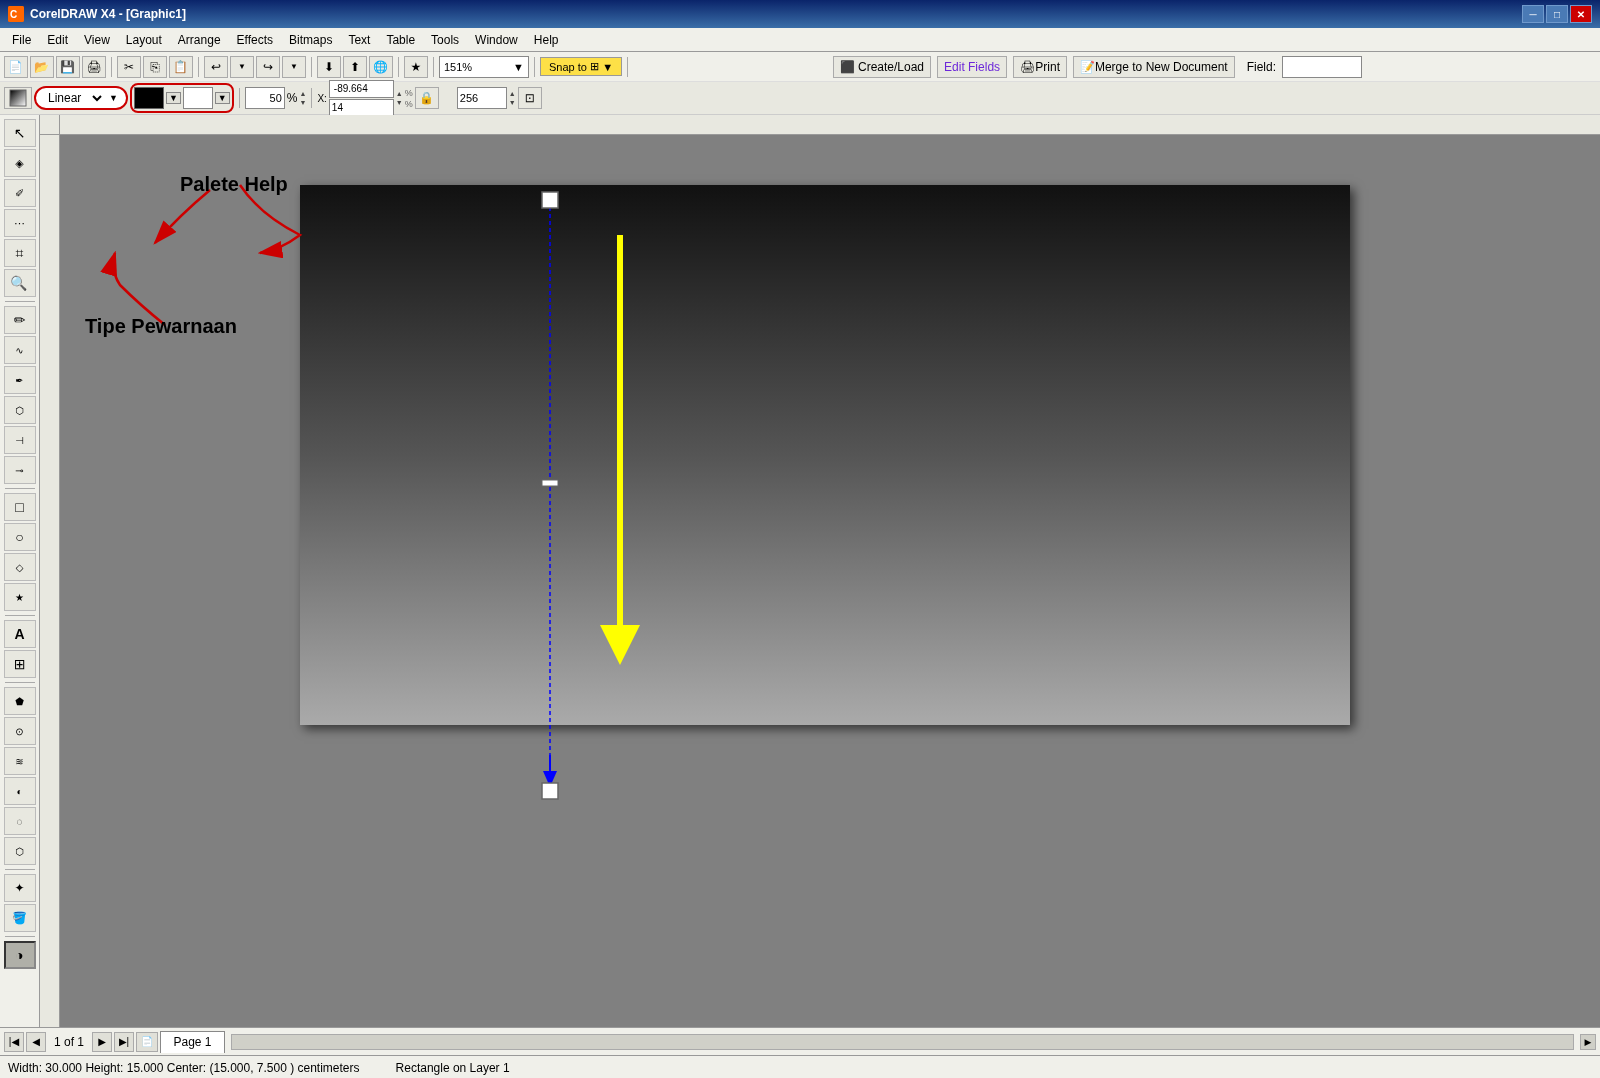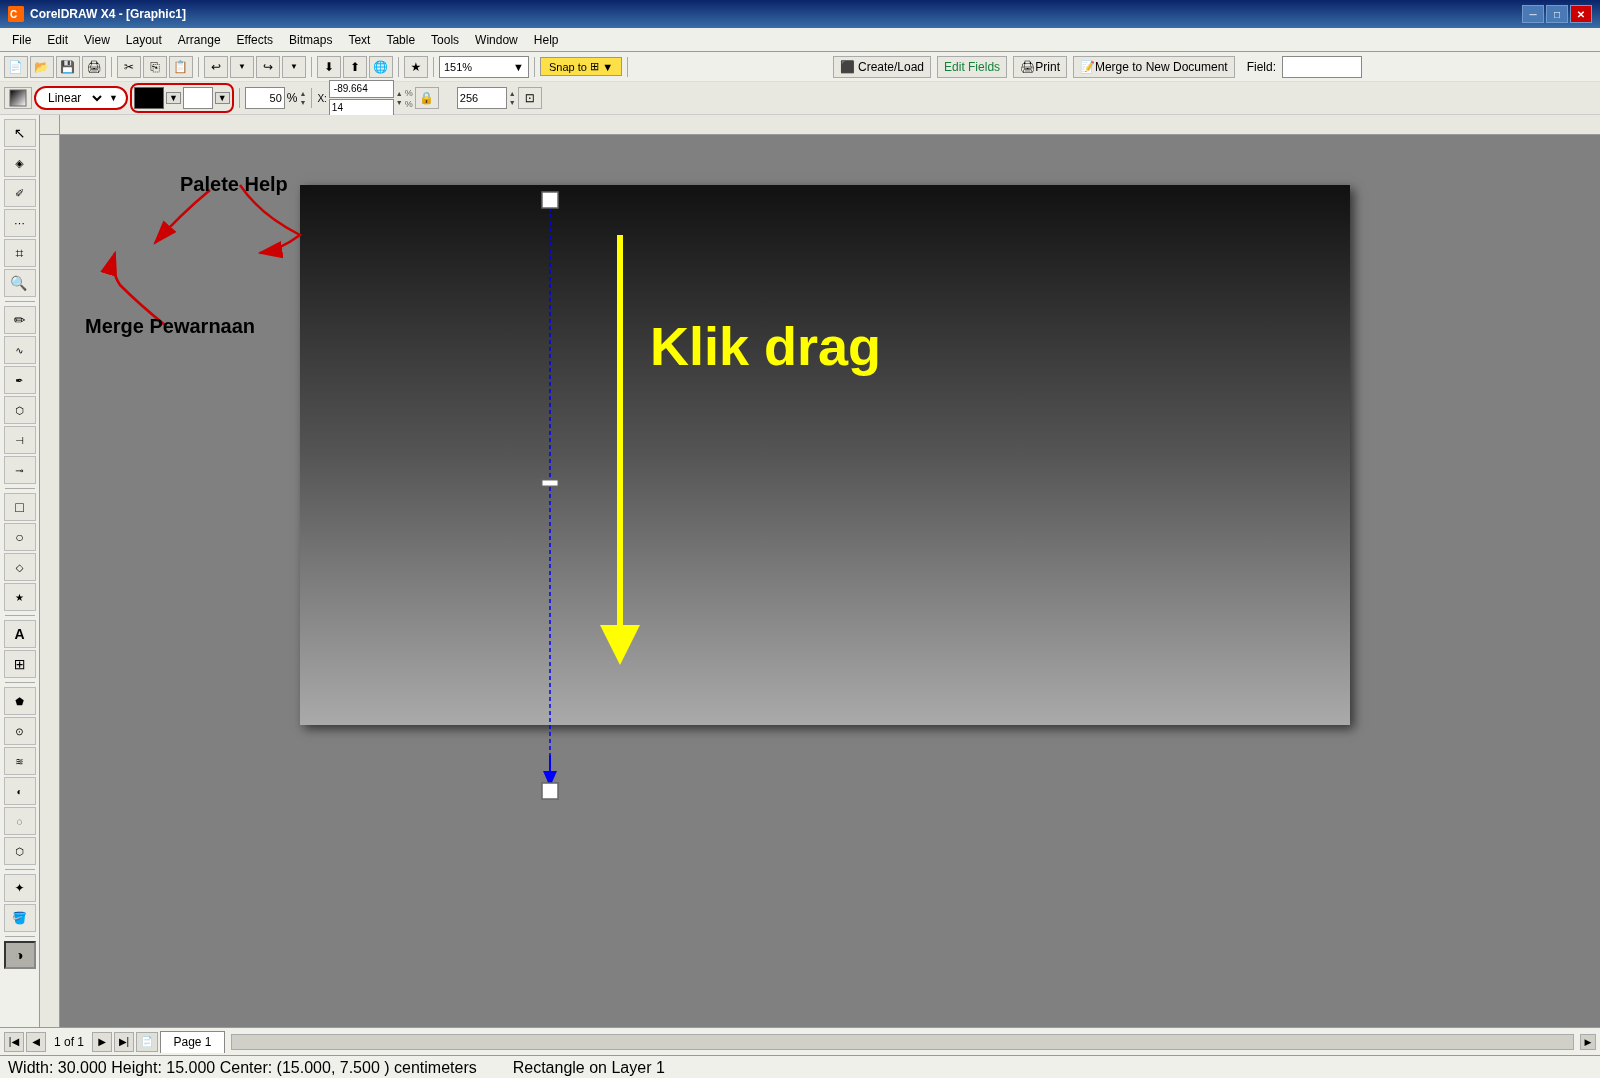--- a/index.html
+++ b/index.html
@@ -275,21 +275,21 @@
       <span>Snap to</span>
       <span>⊞</span>
       <span>▼</span>
     </div>
     <div class="tb-separator"></div>
     <div style="display:flex;align-items:center;gap:6px;margin-left:200px;">
       <div class="icon-btn" style="width:auto;padding:0 6px;">
         <span style="color:green;margin-right:3px;">⬛</span>
         <span>Create/Load</span>
       </div>
-      <div class="icon-btn" style="width:auto;padding:0 6px;color:#15803d;">
+      <div class="icon-btn" style="width:auto;padding:0 6px;color:#6d28d9;">
         <span>Edit Fields</span>
       </div>
       <div class="icon-btn" style="width:auto;padding:0 6px;">
         <span>🖨</span>
         <span>Print</span>
       </div>
       <div class="icon-btn" style="width:auto;padding:0 6px;">
         <span>📝</span>
         <span>Merge to New Document</span>
       </div>
@@ -460,39 +460,38 @@
 
           <defs>
             <marker id="arrowRed" markerWidth="10" markerHeight="7" refX="9" refY="3.5" orient="auto">
               <polygon points="0 0, 10 3.5, 0 7" fill="#cc0000"></polygon>
             </marker>
           </defs>
         </svg>
 
         <div style="position:absolute;top:38px;left:120px;font-size:20px;font-weight:bold;color:#000;z-index:30;pointer-events:none;">Palete Help</div>
 
-        <div style="position:absolute;top:180px;left:25px;font-size:20px;font-weight:bold;color:#000;z-index:30;pointer-events:none;">Merge Pewarnaan</div>
-
-        <div style="position:absolute;top:180px;left:590px;font-size:54px;font-weight:bold;color:#ffff00;z-index:30;pointer-events:none;">Klik drag</div>
+        <div style="position:absolute;top:180px;left:25px;font-size:20px;font-weight:bold;color:#000;z-index:30;pointer-events:none;">Tipe Pewarnaan</div>
+
 
       </div>
     </div>
   </div>
 </div>
 
 <div style="background:#f0f0ea;border-top:1px solid #999;height:28px;display:flex;align-items:center;padding:0 4px;gap:2px;">
   <div class="page-nav-btn">|◀</div>
   <div class="page-nav-btn">◀</div>
   <span class="page-counter">1 of 1</span>
   <div class="page-nav-btn">▶</div>
   <div class="page-nav-btn">▶|</div>
   <div class="page-nav-btn" style="width:auto;padding:0 4px;">📄</div>
   <div class="page-tab">
     <span>Page 1</span>
   </div>
   <div style="flex:1;height:16px;background:#d0d0c8;border:1px solid #aaa;margin:0 4px;"></div>
   <div style="width:16px;height:16px;background:#d0d0c8;border:1px solid #aaa;display:flex;align-items:center;justify-content:center;cursor:pointer;font-size:9px;">▶</div>
 </div>
 
-<div id="statusbar" style="height:24px;background:#f0f0ea;border-top:1px solid #999;display:flex;align-items:center;padding:0 8px;font-size:16px;">
+<div id="statusbar" style="height:24px;background:#f0f0ea;border-top:1px solid #999;display:flex;align-items:center;padding:0 8px;font-size:12px;">
   <span>Width: 30.000  Height: 15.000  Center: (15.000, 7.500 )  centimeters</span>
   <span style="margin-left:16px;">Rectangle on Layer 1</span>
 </div>
 
 </body></html>

